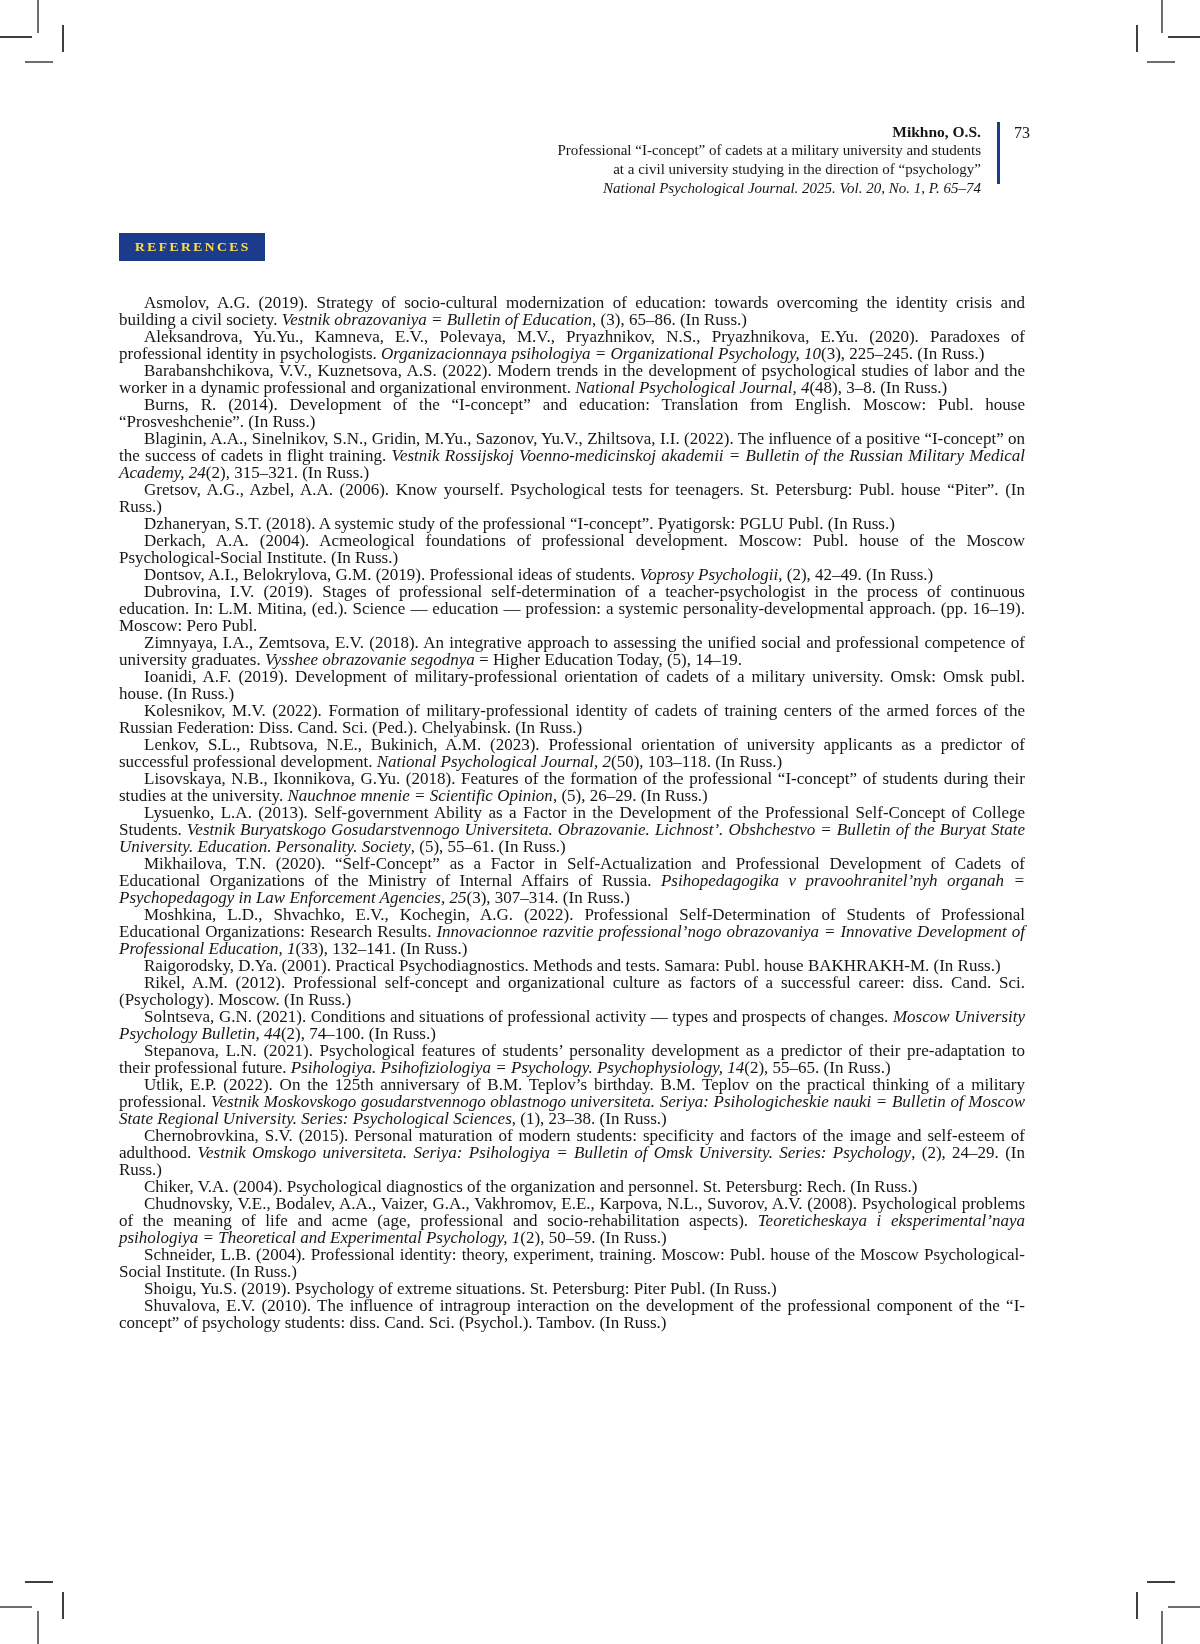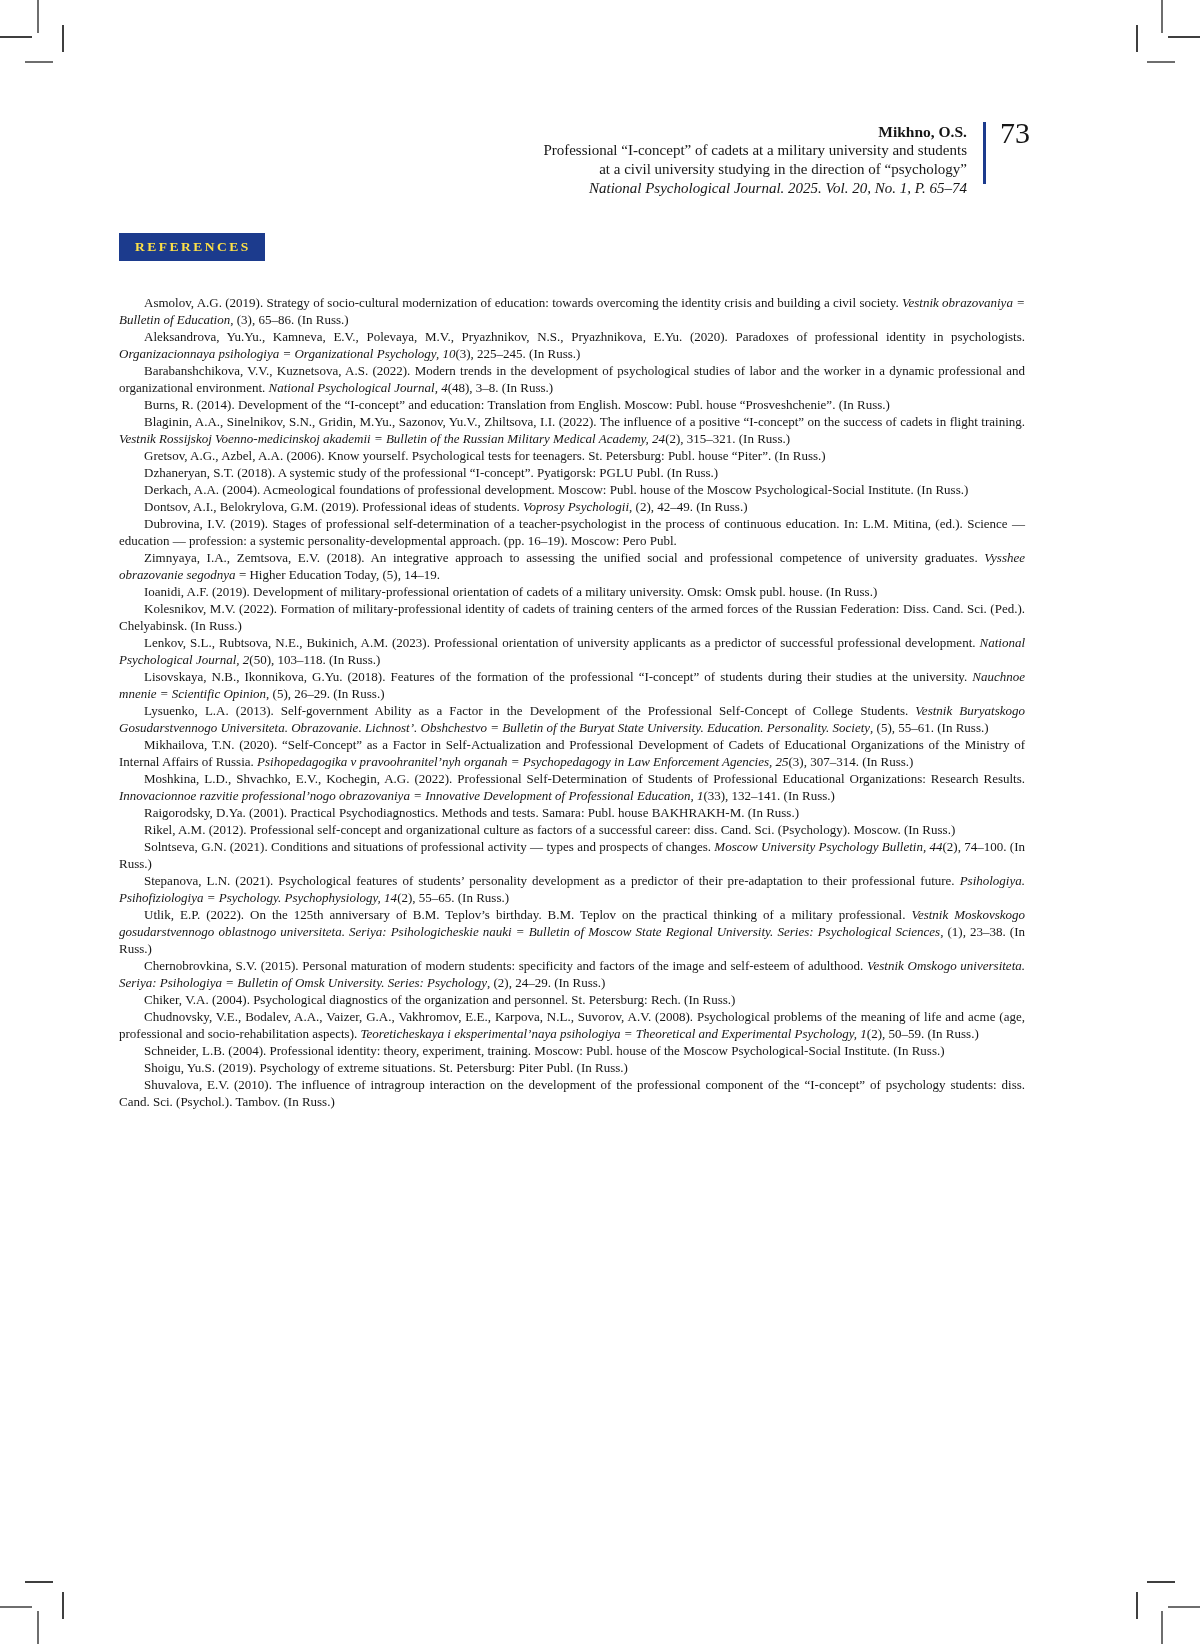--- a/index.html
+++ b/index.html
@@ -15,37 +15,37 @@
   
   .crop { position: absolute; background: #3f3f3f; }
   .crop.light { background: #6e6e6e; }
 
   
   .hdr { position: absolute; top: 120px; right: 170px; display: flex; align-items: flex-start; }
   .hdr-text { text-align: right; font-size: 15px; line-height: 19px; padding-top: 2px; }
   .hdr-author { font-weight: bold; font-size: 15.5px; }
   .hdr-journal { font-style: italic; }
   .hdr-bar { width: 3px; height: 62px; background: var(--accent, #1c3b8d); margin: 2px 14px 0 16px; }
-  .hdr-page { font-size: 30px; line-height: 22px; padding-top: 2px; }
+  .hdr-page { font-size: 16px; line-height: 22px; padding-top: 2px; }
 
   
   .badge {
     position: absolute; left: 119px; top: 233px;
     background: var(--accent, #1c3b8d);
     color: #fde047;
     font-weight: bold;
     font-size: 13.5px;
     letter-spacing: 2.5px;
     padding: 6px 14px 6px 16px;
   }
 
   
   .refs {
     position: absolute; left: 119px; top: 294px; width: 906px;
-    font-size: 13px; line-height: 17px;
+    font-size: 17px; line-height: 17px;
     text-align: justify;
   }
   .refs p.ref { margin: 0; text-indent: 25px; }
   .refs .it { font-style: italic; }
 </style>
 </head>
 <body>
 
 <div class="page">
 

